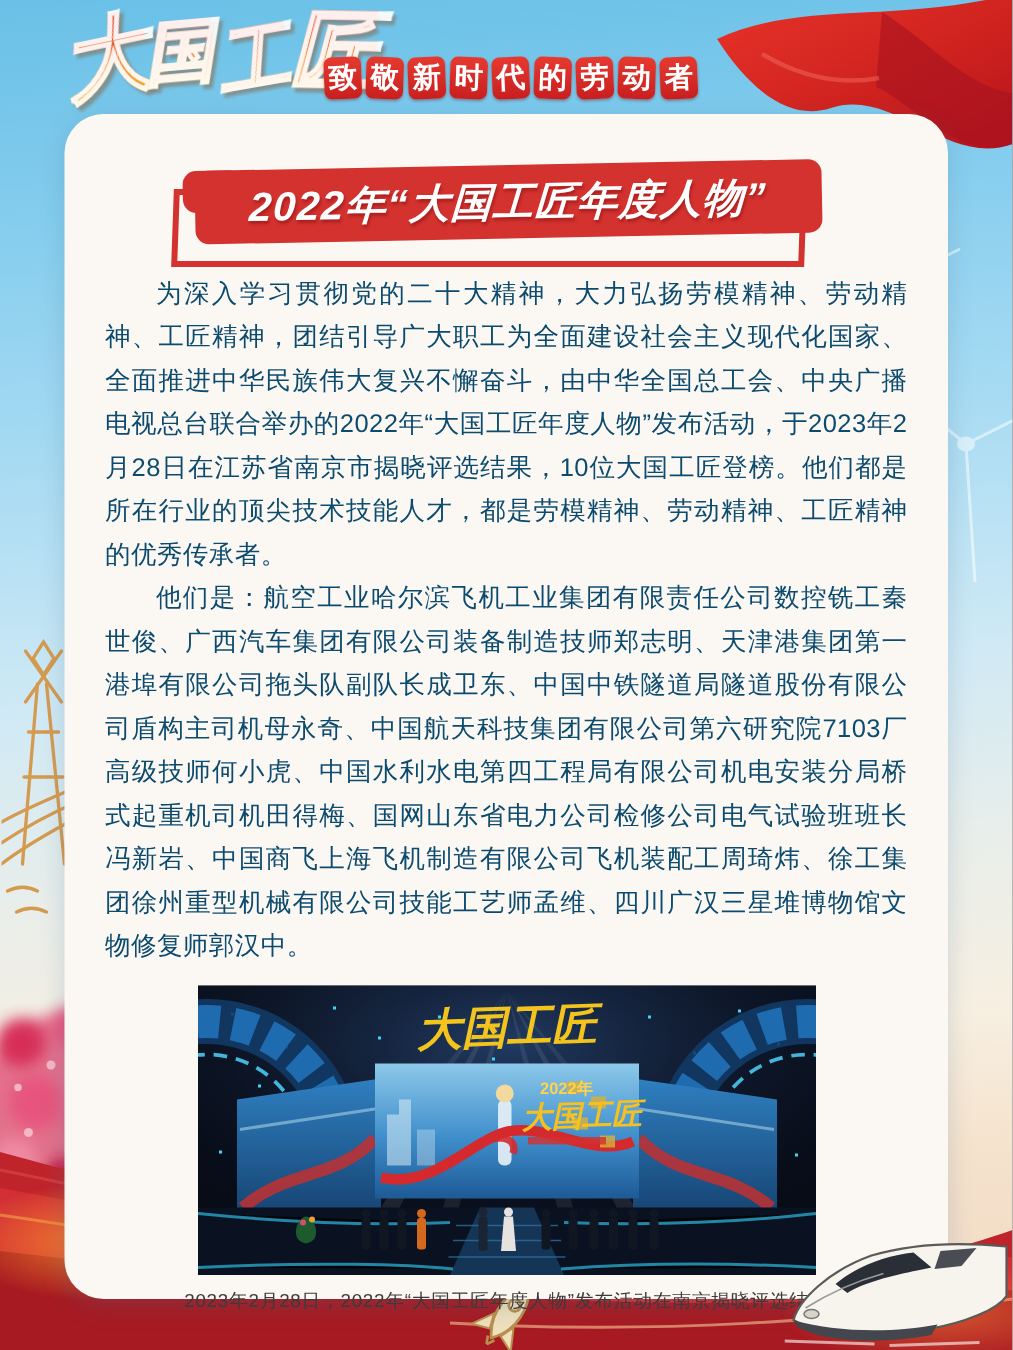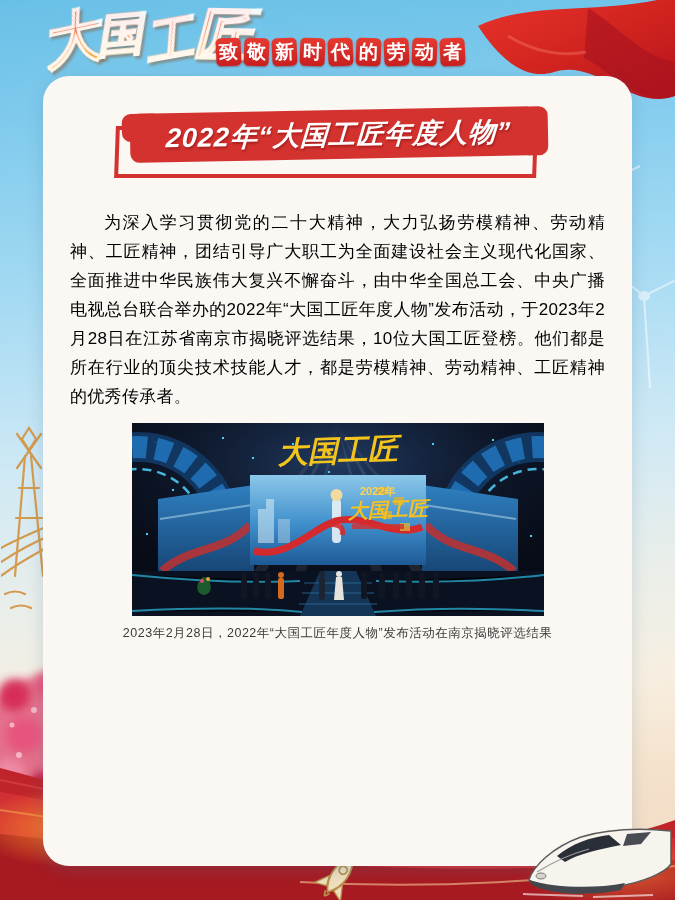--- a/index.html
+++ b/index.html
@@ -50,21 +50,21 @@
   .banner .frame{position:absolute;left:-13px;top:16px;width:414px;height:44px;
     border:4px solid #d3322f;transform:skew(-2deg);}
   .banner .bar{position:absolute;left:2px;top:0;width:418px;height:49px;background:#d3322f;
     border-radius:9px;transform:rotate(-1.1deg);display:flex;align-items:center;justify-content:center;}
   .banner .bar::before{content:"";position:absolute;left:-8px;top:0;width:40px;height:28px;
     background:#d3322f;border-radius:9px;}
   .banner .bar span{color:#fff;font-weight:900;font-style:italic;font-size:27px;letter-spacing:1px;
     text-shadow:1px 2px 2px rgba(120,10,10,.45);transform:skew(-4deg);}
 
   
-  .body-text{margin:30px 27px 0;color:#000000;}
+  .body-text{margin:3px 27px 0;color:#0c4a6e;}
   .body-text p{margin:0;font-size:17px;line-height:29px;text-indent:2em;text-align:justify;
     letter-spacing:.3px;font-weight:500;}
 
   
   .photo{position:relative;width:412px;height:193px;margin:12px auto 0;background:#070b16;overflow:hidden;}
   .caption{margin-top:9px;text-align:center;font-size:12.5px;color:#3b3b3b;letter-spacing:.5px;}
 </style>
 </head>
 <body>
 
@@ -203,20 +203,21 @@
 
     <div class="banner">
       <div class="frame"></div>
       <div class="bar">
         <span>2022年“大国工匠年度人物”</span>
       </div>
     </div>
 
     <div class="body-text">
       <p>为深入学习贯彻党的二十大精神，大力弘扬劳模精神、劳动精神、工匠精神，团结引导广大职工为全面建设社会主义现代化国家、全面推进中华民族伟大复兴不懈奋斗，由中华全国总工会、中央广播电视总台联合举办的2022年“大国工匠年度人物”发布活动，于2023年2月28日在江苏省南京市揭晓评选结果，10位大国工匠登榜。他们都是所在行业的顶尖技术技能人才，都是劳模精神、劳动精神、工匠精神的优秀传承者。</p>
+      <p>他们是：航空工业哈尔滨飞机工业集团有限责任公司数控铣工秦世俊、广西汽车集团有限公司装备制造技师郑志明、天津港集团第一港埠有限公司拖头队副队长成卫东、中国中铁隧道局隧道股份有限公司盾构主司机母永奇、中国航天科技集团有限公司第六研究院7103厂高级技师何小虎、中国水利水电第四工程局有限公司机电安装分局桥式起重机司机田得梅、国网山东省电力公司检修公司电气试验班班长冯新岩、中国商飞上海飞机制造有限公司飞机装配工周琦炜、徐工集团徐州重型机械有限公司技能工艺师孟维、四川广汉三星堆博物馆文物修复师郭汉中。</p>
     </div>
 
     <div class="photo">
       <svg width="412" height="193" viewBox="0 0 412 193">
         <defs>
           <linearGradient id="scr" x1="0" y1="0" x2="0" y2="1">
             <stop offset="0" stop-color="#8cc8ea"></stop>
               <stop offset=".55" stop-color="#3f8ecb"></stop>
               <stop offset="1" stop-color="#1d5a96"></stop>
           </linearGradient>

